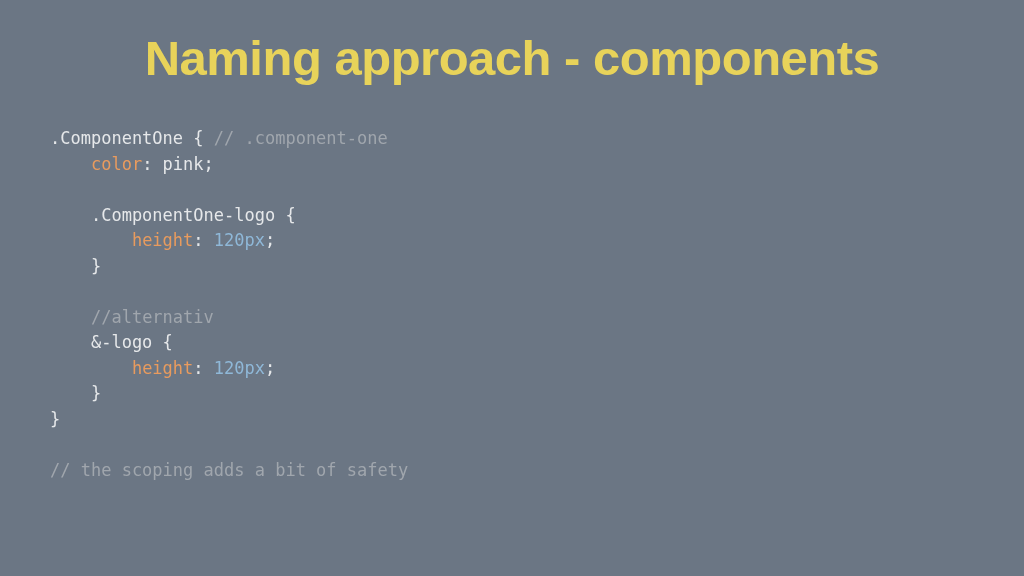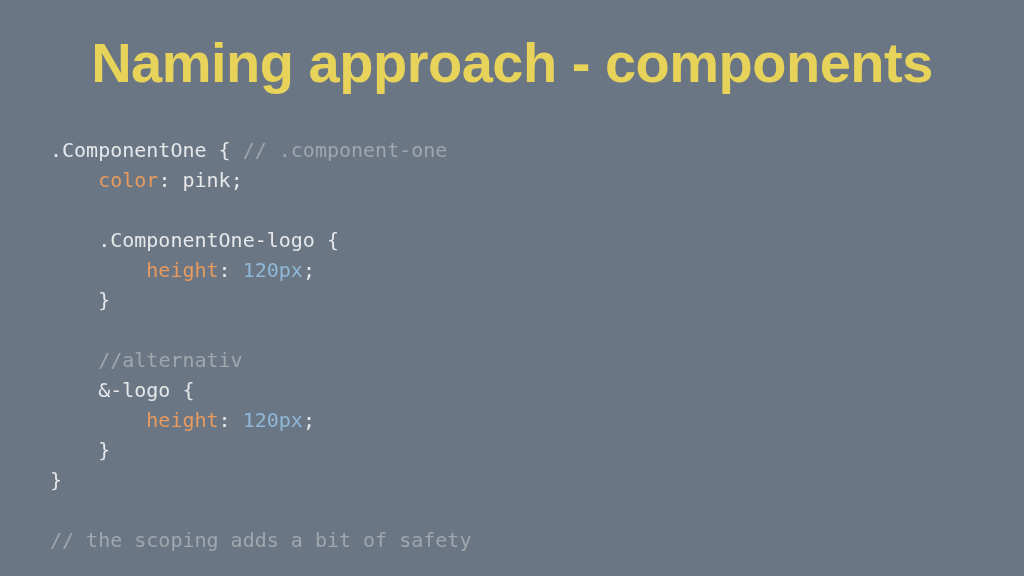--- a/index.html
+++ b/index.html
@@ -15,28 +15,28 @@
       overflow: hidden;
     }
     .slide {
       width: 100%;
       height: 100%;
       padding: 30px 50px;
     }
     .title {
       font-family: -apple-system, "Helvetica Neue", Arial, sans-serif;
       font-weight: 900;
-      font-size: 56px;
+      font-size: 49px;
       color: #e8d35a;
       text-align: center;
       margin-bottom: 40px;
       letter-spacing: -0.5px;
     }
     .code {
-      font-size: 20px;
+      font-size: 17px;
       line-height: 1.5;
       white-space: pre;
       font-family: "SF Mono", "Monaco", "Menlo", "Consolas", monospace;
     }
     .tok-plain { color: #e6e8ea; }
     .tok-comment { color: #a0a6ad; }
     .tok-property { color: #e89b5e; }
     .tok-value { color: #8fb8d8; }
   </style>
 </head>

